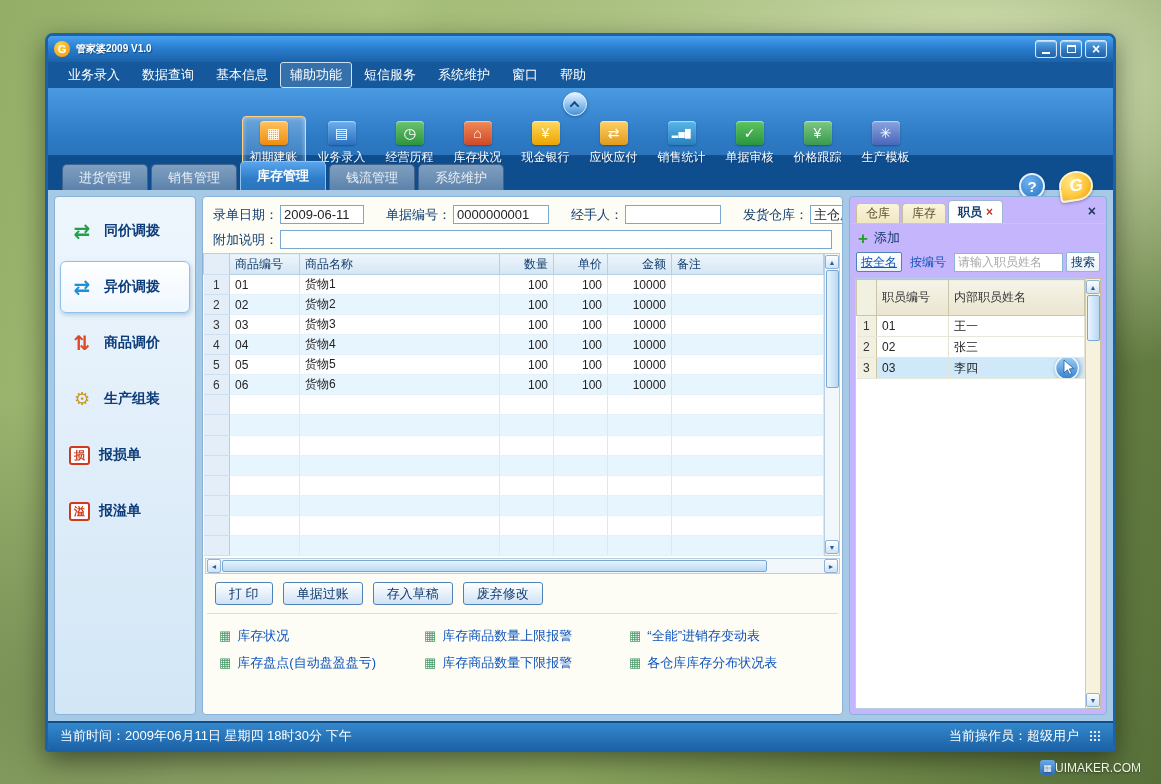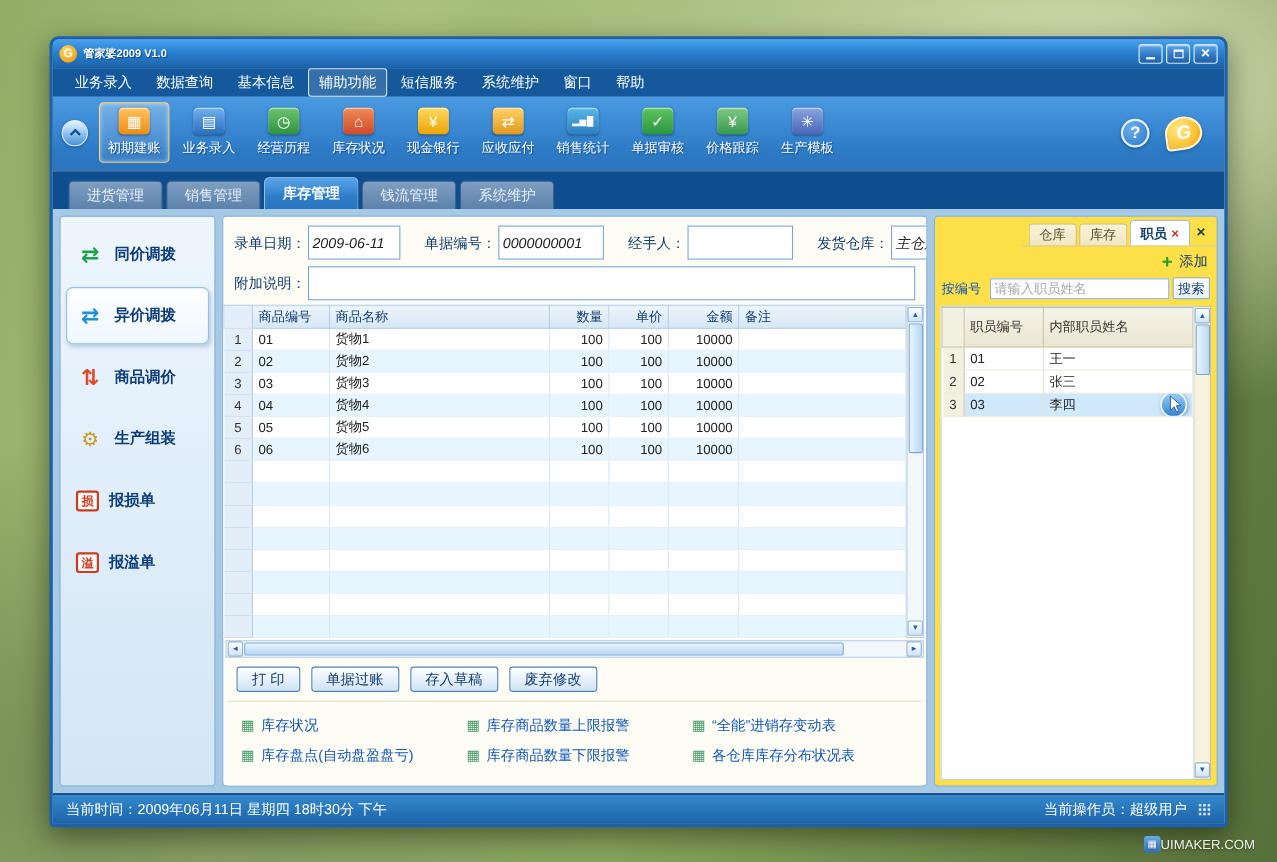--- a/index.html
+++ b/index.html
@@ -29,21 +29,21 @@
     box-shadow:inset 0 1px 1px rgba(255,255,255,.6);}
   .glyph-min{display:block;width:8px;height:2px;background:#fff;margin-top:7px;}
   .glyph-max{display:block;width:9px;height:8px;border:1px solid #fff;border-top:2px solid #fff;}
   .glyph-close::before{content:"×";color:#fff;font-size:14px;font-weight:bold;line-height:1;}
   
   .menubar{height:26px;background:#15599c;display:flex;align-items:center;gap:2px;padding:0 10px;}
   .menu-item{color:#fff;font-size:13px;padding:3px 9px;border-radius:3px;border:1px solid transparent;}
   .menu-item.highlighted{border:1px solid #cfe3f6;background:rgba(255,255,255,.14);}
   
   .toolbar{height:68px;display:flex;align-items:center;padding:4px 10px 6px 8px;
-    background:linear-gradient(#4a9ae2,#2d7ac4 75%,#2a74bc);border-bottom:1px solid #14508e;}
+    background:linear-gradient(#4a9ae2,#2d7ac4 75%,#2a74bc);border-bottom:1px solid #14508e;flex-direction:column;}
   .collapse-btn{width:24px;height:24px;border-radius:50%;margin-right:10px;flex:0 0 auto;
     background:linear-gradient(#eaf5fe,#8cc0ee 55%,#4890d4);border:1px solid #dceefc;
     display:flex;align-items:center;justify-content:center;box-shadow:0 1px 3px rgba(0,40,90,.4);}
   .chev{width:7px;height:7px;border-top:2px solid #0f4d8c;border-left:2px solid #0f4d8c;transform:rotate(45deg) translate(1px,1px);}
   .toolbar-items{display:flex;align-items:flex-start;gap:4px;}
   .tool-btn{width:64px;display:flex;flex-direction:column;align-items:center;gap:4px;padding:4px 2px;
     border:1px solid transparent;border-radius:4px;}
   .tool-btn.active{background:linear-gradient(rgba(255,255,255,.25),rgba(255,255,255,.06));
     border:1px solid #ffd280;box-shadow:inset 0 0 5px rgba(255,255,255,.5);}
   .tlabel{color:#fff;font-size:12px;white-space:nowrap;text-shadow:1px 1px 1px rgba(10,50,100,.6);}
@@ -87,21 +87,21 @@
   .sicon[data-icon="transfer-diff-price-icon"]{color:#1f8fd6;} .sicon[data-icon="transfer-diff-price-icon"]::before{content:"⇄";}
   .sicon[data-icon="price-adjust-icon"]{color:#e04828;} .sicon[data-icon="price-adjust-icon"]::before{content:"⇅";}
   .sicon[data-icon="assembly-icon"]{color:#c89a2a;font-size:18px;} .sicon[data-icon="assembly-icon"]::before{content:"⚙";}
   .sicon.stamp{width:21px;height:19px;border:2px solid #cf3a1e;border-radius:3px;color:#cf3a1e;
     font-size:11px;background:#fff;display:flex;align-items:center;justify-content:center;}
   
   .main-panel{flex:1;background:#fdfdf6;border:1px solid #8ab2d8;border-radius:4px;display:flex;flex-direction:column;overflow:hidden;}
   .form-area{padding:8px 10px 4px;display:flex;flex-direction:column;gap:6px;}
   .form-row{display:flex;align-items:center;font-size:13px;color:#123c6e;white-space:nowrap;}
   .form-row label{margin-right:2px;}
-  .inp{height:31px;border:1px solid #7aa8d0;background:#fff;font-size:13px;padding:0 3px;color:#222;font-family:inherit;font-style:italic;}
+  .inp{height:19px;border:1px solid #7aa8d0;background:#fff;font-size:13px;padding:0 3px;color:#222;font-family:inherit;}
   .sp{margin-right:22px;}
   .grow{flex:1;}
   .strip{height:26px;background:#f7f3e0;border-top:1px solid #e6e0c4;border-bottom:1px solid #d8e4f0;
     display:flex;align-items:center;gap:9px;padding:0 10px;}
   .mini-grid::before{content:"▦";color:#2e9e4f;font-size:16px;}
   .mini-calc::before{content:"▤";color:#e08a2a;font-size:16px;}
   .strip-totals{margin-left:auto;display:flex;gap:34px;font-size:13px;color:#123c6e;padding-right:14px;}
   
   .grid-zone{display:flex;height:303px;}
   table.grid{border-collapse:collapse;table-layout:fixed;width:621px;background:#fff;font-size:12px;color:#222;}
@@ -126,21 +126,21 @@
   
   .actions{display:flex;gap:10px;padding:8px 12px 6px;}
   .xp-btn{height:23px;padding:0 13px;background:linear-gradient(#ffffff,#e2eefa 60%,#cfe2f4);
     border:1px solid #4f83b8;border-radius:3px;font-size:13px;color:#123c6e;font-family:inherit;white-space:nowrap;}
   
   .links{flex:1;border-top:1px solid #e3dfc8;margin:2px 4px 0;padding:8px 12px;background:#fdfdf6;
     display:grid;grid-template-rows:repeat(2,27px);grid-auto-flow:column;grid-auto-columns:1fr;column-gap:8px;align-items:center;}
   .link-item{display:flex;align-items:center;gap:6px;font-size:13px;color:#1155bb;white-space:nowrap;}
   .link-icon::before{content:"▦";color:#4a9a6a;font-size:13px;}
   
-  .right-panel{width:258px;background:#fde047;border:1px solid #8ab2d8;border-radius:4px;display:flex;flex-direction:column;overflow:hidden;align-items:flex-end;}
+  .right-panel{width:258px;background:#c4b5fd;border:1px solid #8ab2d8;border-radius:4px;display:flex;flex-direction:column;overflow:hidden;}
   .rp-tabs{display:flex;align-items:flex-end;gap:2px;padding:4px 6px 0;height:27px;border-bottom:1px solid #d4cba6;}
   .rtab{height:20px;padding:0 9px;border:1px solid #c8bf9a;border-bottom:none;border-radius:4px 4px 0 0;
     background:linear-gradient(#faf4da,#efe6c2);font-size:12px;color:#5a4f2a;display:flex;align-items:center;gap:4px;}
   .rtab.active{height:23px;background:#fff;color:#123c6e;font-weight:bold;border-color:#9ab8d4;}
   .rtab-x::before{content:"×";color:#c0392b;font-weight:bold;font-size:12px;}
   .rp-close{margin-left:auto;align-self:flex-start;padding:1px 4px;}
   .rp-close::before{content:"×";color:#1a3a5c;font-size:14px;font-weight:bold;}
   .rp-add{display:flex;align-items:center;gap:6px;padding:5px 8px;font-size:13px;color:#123c6e;}
   .plus-icon::before{content:"+";color:#21a028;font-size:17px;font-weight:bold;line-height:1;}
   .rp-search{display:flex;align-items:center;gap:3px;padding:0 6px 6px;}

